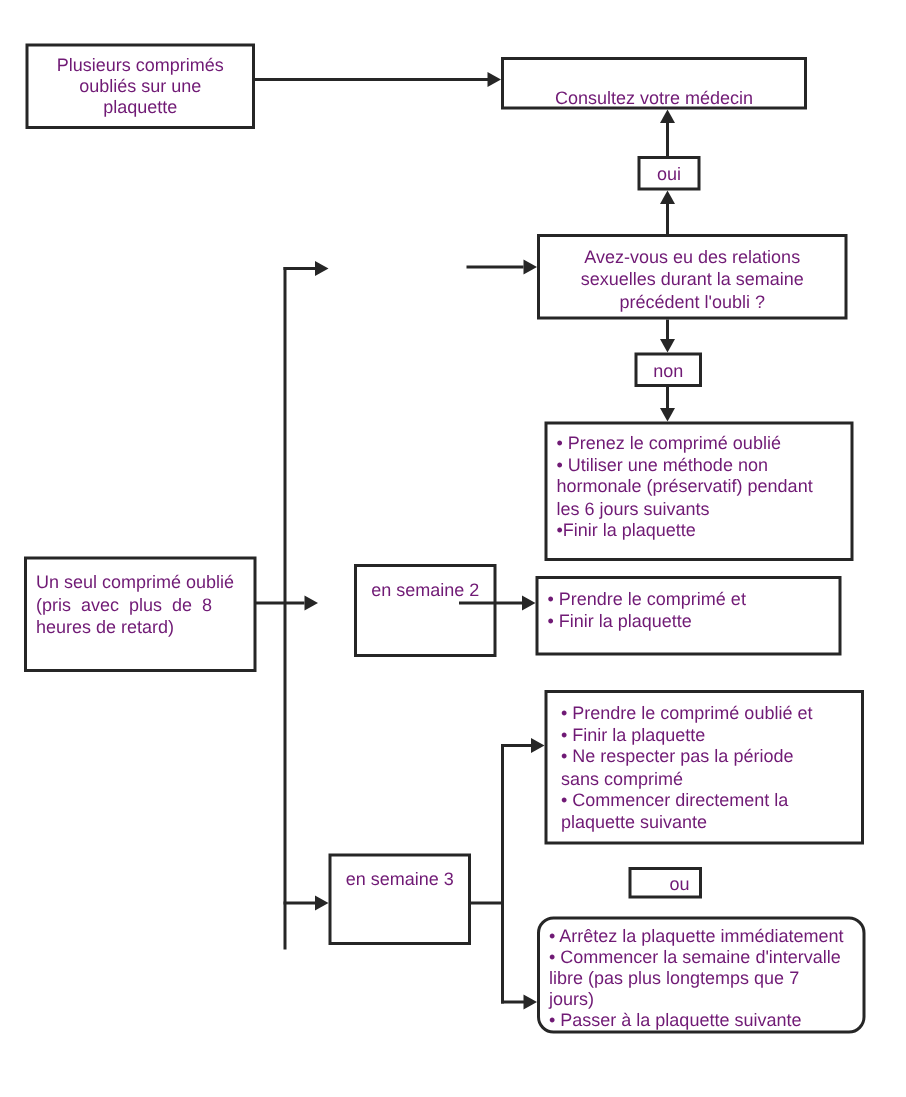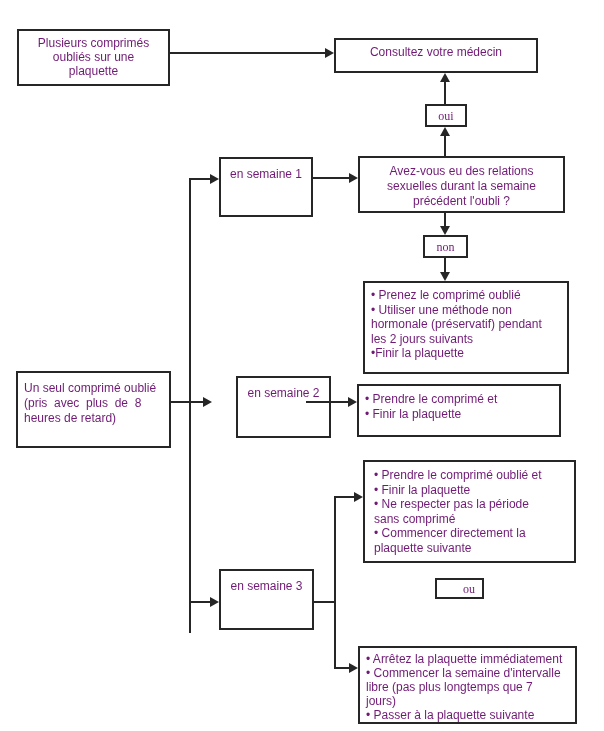--- a/index.html
+++ b/index.html
@@ -13,21 +13,21 @@
     font-size: 12px;
     overflow: hidden;
   }
   .node {
     position: absolute;
     box-sizing: border-box;
     border: 2px solid #262626;
     background: #ffffff;
     line-height: 14px;
   }
-  .node.thin { border-width: 2px; font-family: Liberation Serif, serif; }
+  .node.thin { border-width: 2px; }
   .center { text-align: center; }
   .lines { white-space: pre-line; }
   .pre   { white-space: pre-wrap; }
   .hline {
     position: absolute;
     height: 2px;
     background: #262626;
   }
   .vline {
     position: absolute;
@@ -58,21 +58,21 @@
 <body>
 
 <div id="canvas">
 
   <div class="node center" style="left:17px; top:29px; width:153px; height:57px; padding-top:5px;">
     <div class="lines">Plusieurs comprimés
 oubliés sur une
 plaquette</div>
   </div>
 
-  <div class="node center" style="left:334px; top:38px; width:204px; height:35px; padding-top:5px;">
+  <div class="node center" style="left:334px; top:38px; width:204px; height:35px; padding-top:18px;">
     <div>Consultez votre médecin</div>
   </div>
 
   <div class="node center thin" style="left:425px; top:104px; width:42px; height:23px; padding-top:3px;">
     <div>oui</div>
   </div>
 
   <div class="node center" style="left:358px; top:156px; width:207px; height:57px; padding-top:6px; line-height:15px;">
     <div class="lines">Avez-vous eu des relations
 sexuelles durant la semaine
@@ -80,33 +80,30 @@
   </div>
 
   <div class="node center thin" style="left:423px; top:235px; width:45px; height:23px; padding-top:3px;">
     <div>non</div>
   </div>
 
   <div class="node" style="left:363px; top:281px; width:206px; height:93px; padding:5px 6px; line-height:14.5px;">
     <div class="lines">• Prenez le comprimé oublié
 • Utiliser une méthode non
 hormonale (préservatif) pendant
-les 2 jours suivants
+les 6 jours suivants
 •Finir la plaquette</div>
   </div>
 
   <div class="node" style="left:16px; top:371px; width:155px; height:77px; padding:8px 6px; line-height:15px;">
     <div class="pre">Un seul comprimé oublié
 (pris  avec  plus  de  8
 heures de retard)</div>
   </div>
 
-  <div class="node center" style="left:219px; top:157px; width:94px; height:60px; padding-top:8px;">
-    <div>en semaine 1</div>
-  </div>
 
   <div class="node center" style="left:212px; top:376px; width:95px; height:62px; padding-top:8px;margin-left:24px;">
     <div>en semaine 2</div>
   </div>
 
   <div class="node" style="left:357px; top:384px; width:204px; height:53px; padding:6px 6px; line-height:15px;">
     <div class="lines">• Prendre le comprimé et
 • Finir la plaquette</div>
   </div>
 
@@ -116,25 +113,25 @@
 
   <div class="node" style="left:363px; top:460px; width:213px; height:103px; padding:6px 9px; line-height:14.5px;">
     <div class="lines">• Prendre le comprimé oublié et
 • Finir la plaquette
 • Ne respecter pas la période
 sans comprimé
 • Commencer directement la
 plaquette suivante</div>
   </div>
 
-  <div class="node center thin" style="left:435px; top:578px; width:49px; height:21px; padding-top:2px;padding-left:19px;">
+  <div class="node center thin" style="left:419px; top:578px; width:49px; height:21px; padding-top:2px;padding-left:19px;">
     <div>ou</div>
   </div>
 
-  <div class="node" style="left:358px; top:646px; width:219px; height:78px; padding:4px 6px; line-height:14px;">
+  <div class="node" style="left:358px; top:611px; width:219px; height:78px; padding:4px 6px; line-height:14px;border-radius:11px;">
     <div class="lines">• Arrêtez la plaquette immédiatement
 • Commencer la semaine d'intervalle
 libre (pas plus longtemps que 7
 jours)
 • Passer à la plaquette suivante</div>
   </div>
 
   <div class="hline" style="left:169px; top:52px; width:157px;"></div>
   <div class="ah right" style="left:325px; top:48px;"></div>
 

